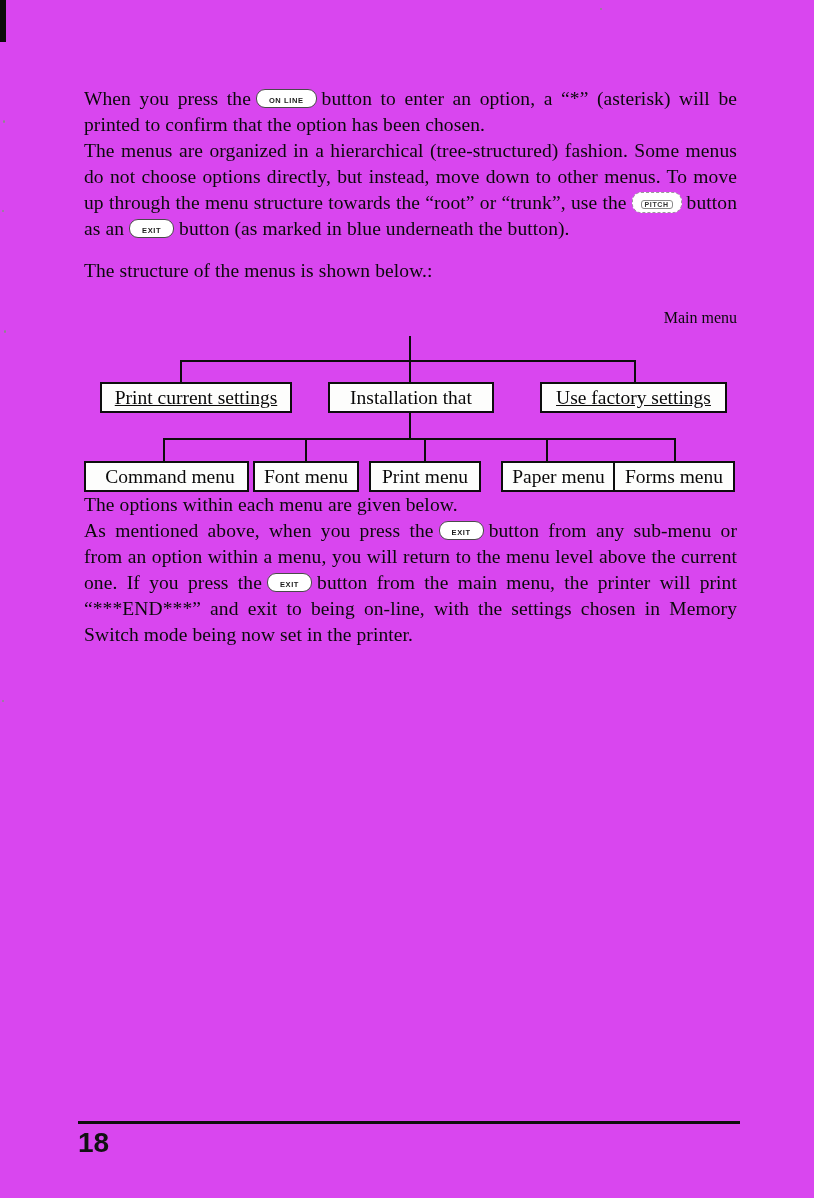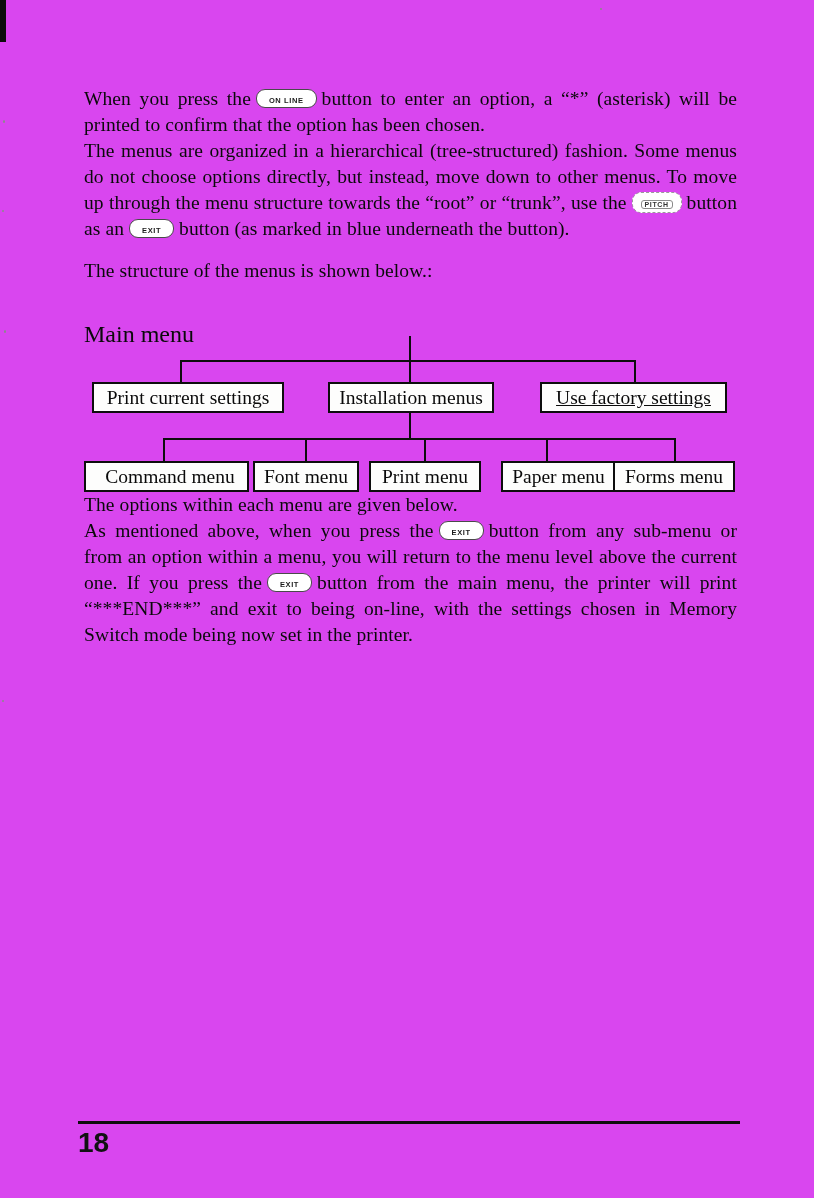--- a/index.html
+++ b/index.html
@@ -42,22 +42,22 @@
     letter-spacing:0.6px;color:#1a1a1a;
   }
   .key.key-light{border:1px dashed #9a9a9a;padding:2px 8px;}
   .key.key-light .key-label{
     border:1px solid #8a8a8a;border-radius:3px;
     padding:0 3px;font-size:7px;color:#333;
   }
   
   .diagram{position:relative;width:653px;height:186px;margin-top:22px;}
   .diagram .root-label{
-    position:absolute;left:0;top:16px;width:653px;
-    text-align:left;font-size:24px;line-height:24px;
+    position:absolute;left:0;top:0;width:653px;
+    text-align:right;font-size:16px;line-height:24px;
   }
   .line{position:absolute;background:#0d0d0d;}
   .node{
     position:absolute;height:27px;
     border:2px solid #0d0d0d;background:#fdfdfc;
     font-size:19.5px;line-height:27px;text-align:center;
     white-space:nowrap;overflow:hidden;
   }
   
   .footer-rule{position:absolute;left:78px;top:1121px;width:662px;height:3px;background:#0d0d0d;}
@@ -88,22 +88,22 @@
     <p class="body lead"><span>The structure of the menus is shown below.:</span></p>
 
     <div class="diagram">
       <div class="root-label">Main menu</div>
 
       <div class="line" style="left:325px;top:30px;width:2px;height:46px;"></div>
       <div class="line" style="left:96px;top:54px;width:456px;height:2px;"></div>
       <div class="line" style="left:96px;top:54px;width:2px;height:22px;"></div>
       <div class="line" style="left:550px;top:54px;width:2px;height:22px;"></div>
 
-      <div class="node" style="left:8px;top:76px;width:188px;">Print current settings</div>
-      <div class="node" style="left:244px;top:76px;width:162px;">Installation menus</div>
+      <div class="node" style="left:16px;top:76px;width:188px;text-decoration:underline;">Print current settings</div>
+      <div class="node" style="left:244px;top:76px;width:162px;">Installation that</div>
       <div class="node" style="left:456px;top:76px;width:183px;text-decoration:underline;">Use factory settings</div>
 
       <div class="line" style="left:325px;top:107px;width:2px;height:27px;"></div>
       <div class="line" style="left:79px;top:132px;width:513px;height:2px;"></div>
       <div class="line" style="left:79px;top:132px;width:2px;height:23px;"></div>
       <div class="line" style="left:221px;top:132px;width:2px;height:23px;"></div>
       <div class="line" style="left:340px;top:132px;width:2px;height:23px;"></div>
       <div class="line" style="left:462px;top:132px;width:2px;height:23px;"></div>
       <div class="line" style="left:590px;top:132px;width:2px;height:23px;"></div>
 

